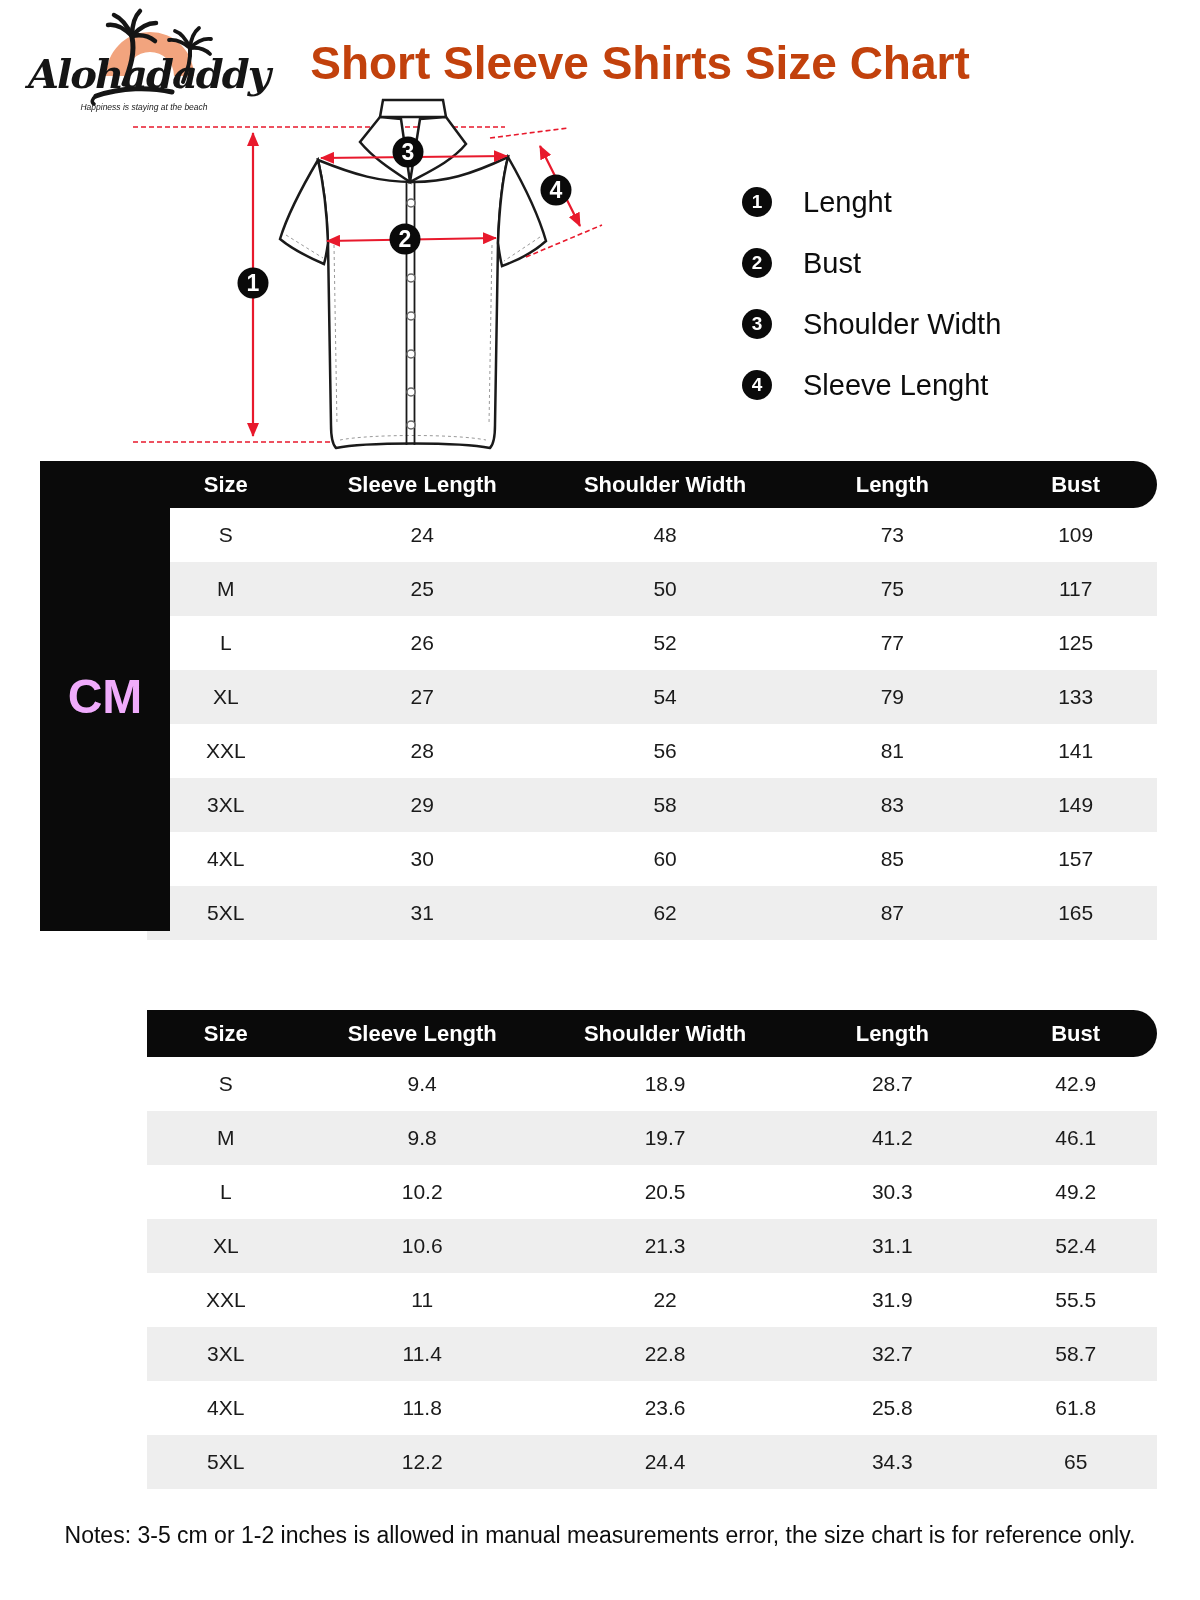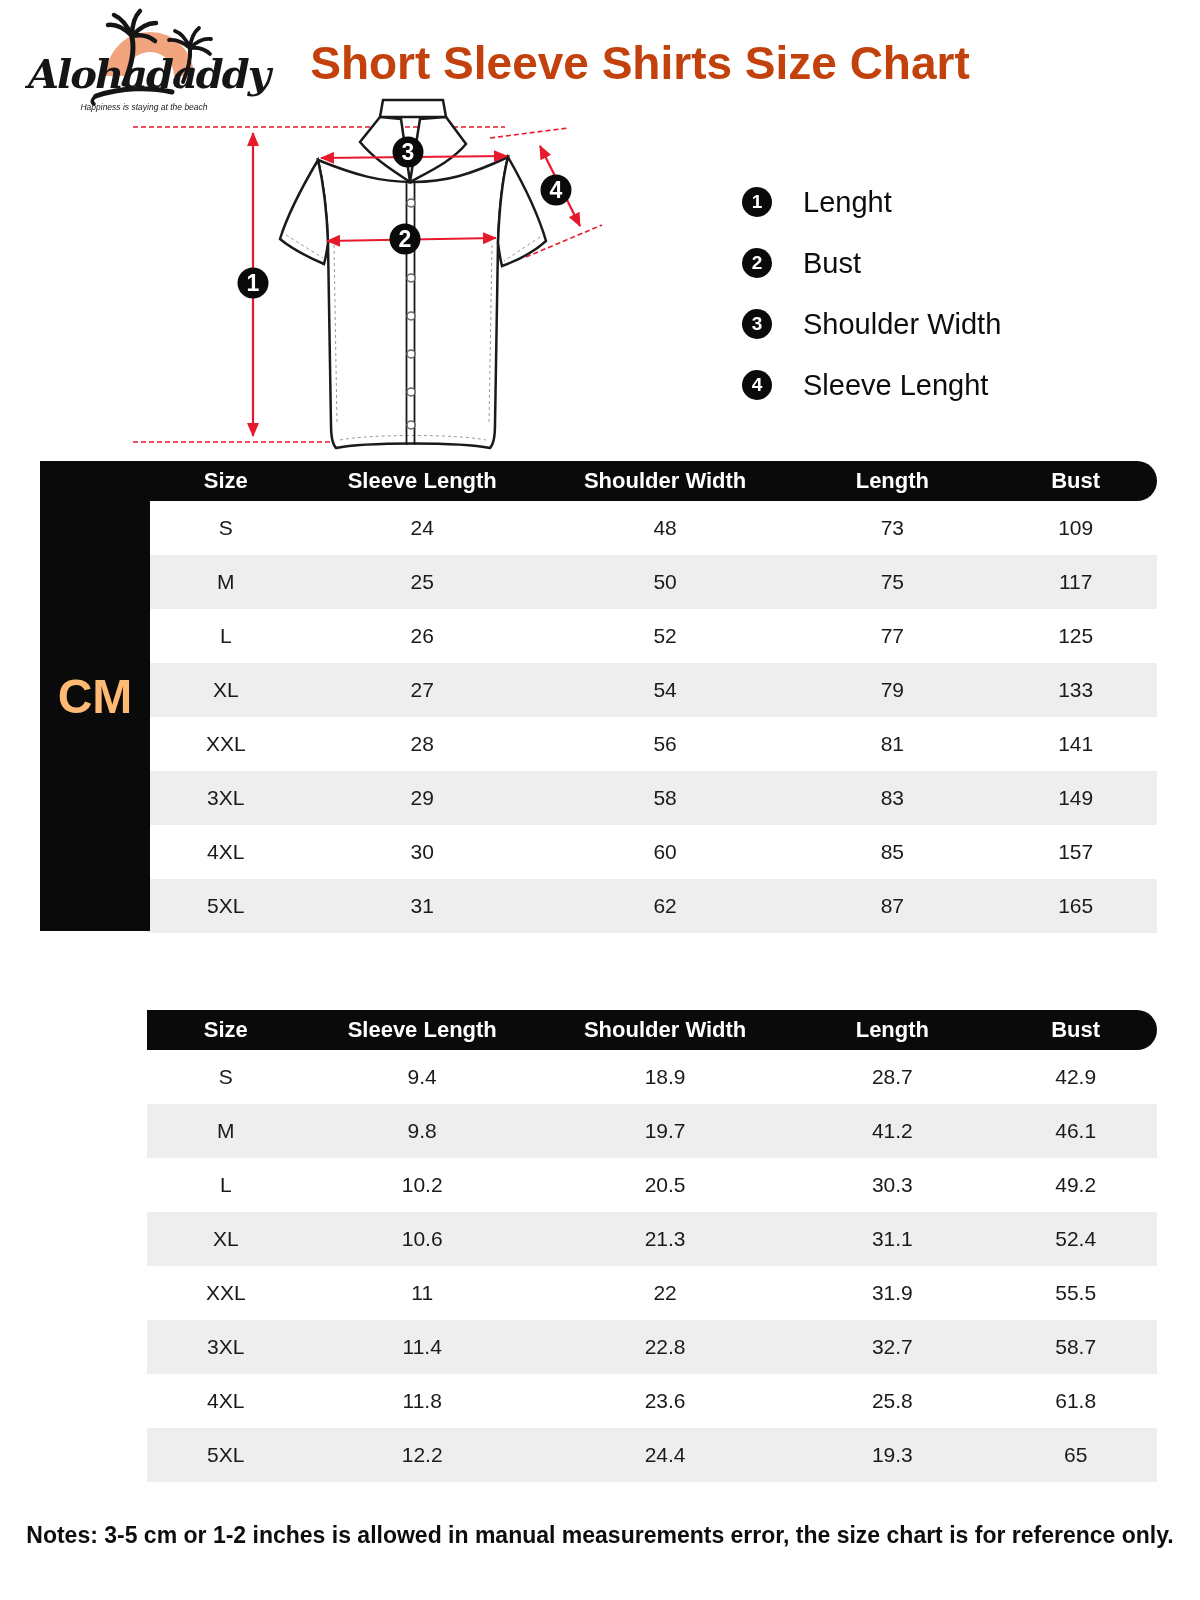--- a/index.html
+++ b/index.html
@@ -39,41 +39,41 @@
     font-size:19px; font-weight:bold; display:flex; align-items:center; justify-content:center;
     flex:0 0 30px;
   }
   .legend-label { margin-left:31px; font-size:29px; color:#0d0d0d; }
 
   
   .size-table { position:absolute; left:40px; width:1117px; }
   #table-cm  { top:461px;  height:482px; }
   #table-inch{ top:1010px; height:482px; }
   .unit-bar {
-    position:absolute; left:0; top:0; bottom:12px; width:110px; background:#0a0a0a;
-    color:#fdba74; font-weight:bold; display:flex; align-items:center; justify-content:center;
+    position:absolute; left:0; top:0; bottom:12px; width:130px; background:#0a0a0a;
+    color:#f0abfc; font-weight:bold; display:flex; align-items:center; justify-content:center;
   }
   #table-cm .unit-bar   { font-size:48px; }
   #table-inch .unit-bar { font-size:37px; letter-spacing:-1px; }
   .header-row {
-    margin-left:107px; height:40px; background:#0a0a0a; border-radius:0 25px 25px 0;
+    margin-left:107px; height:47px; background:#0a0a0a; border-radius:0 25px 25px 0;
     display:grid; grid-template-columns:15.6% 23.3% 24.8% 20.2% 16.1%;
     align-items:center; text-align:center; color:#ffffff; font-weight:bold; font-size:22px;
   }
   .rows { margin-left:107px; }
   .row {
     height:54px; display:grid; grid-template-columns:15.6% 23.3% 24.8% 20.2% 16.1%;
     align-items:center; text-align:center; font-size:21px; color:#1a1a1a; background:#ffffff;
   }
   .row:nth-child(even) { background:#eeeeee; }
 
   
   .note {
     position:absolute; left:0; top:1522px; width:1200px; text-align:center;
-    font-size:23px; color:#0d0d0d;font-weight:bold;
+    font-size:23px; color:#0d0d0d;
   }
 </style>
 </head>
 <body>
 
 <div class="logo">
   <svg width="240" height="118" viewBox="0 0 240 118">
 
     <path d="M78,72 A44,44 0 0 1 166,72 L146,72 A24,24 0 0 0 98,72 Z" fill="#f2a47e"></path>
 
@@ -317,19 +317,19 @@
         <div>4XL</div>
         <div>11.8</div>
         <div>23.6</div>
         <div>25.8</div>
         <div>61.8</div>
       </div>
       <div class="row">
         <div>5XL</div>
         <div>12.2</div>
         <div>24.4</div>
-        <div>19.3</div>
+        <div>34.3</div>
         <div>65</div>
       </div>
     </div>
 </div>
 
 <div class="note">Notes: 3-5 cm or 1-2 inches is allowed in manual measurements error, the size chart is for reference only.</div>
 
 </body></html>

